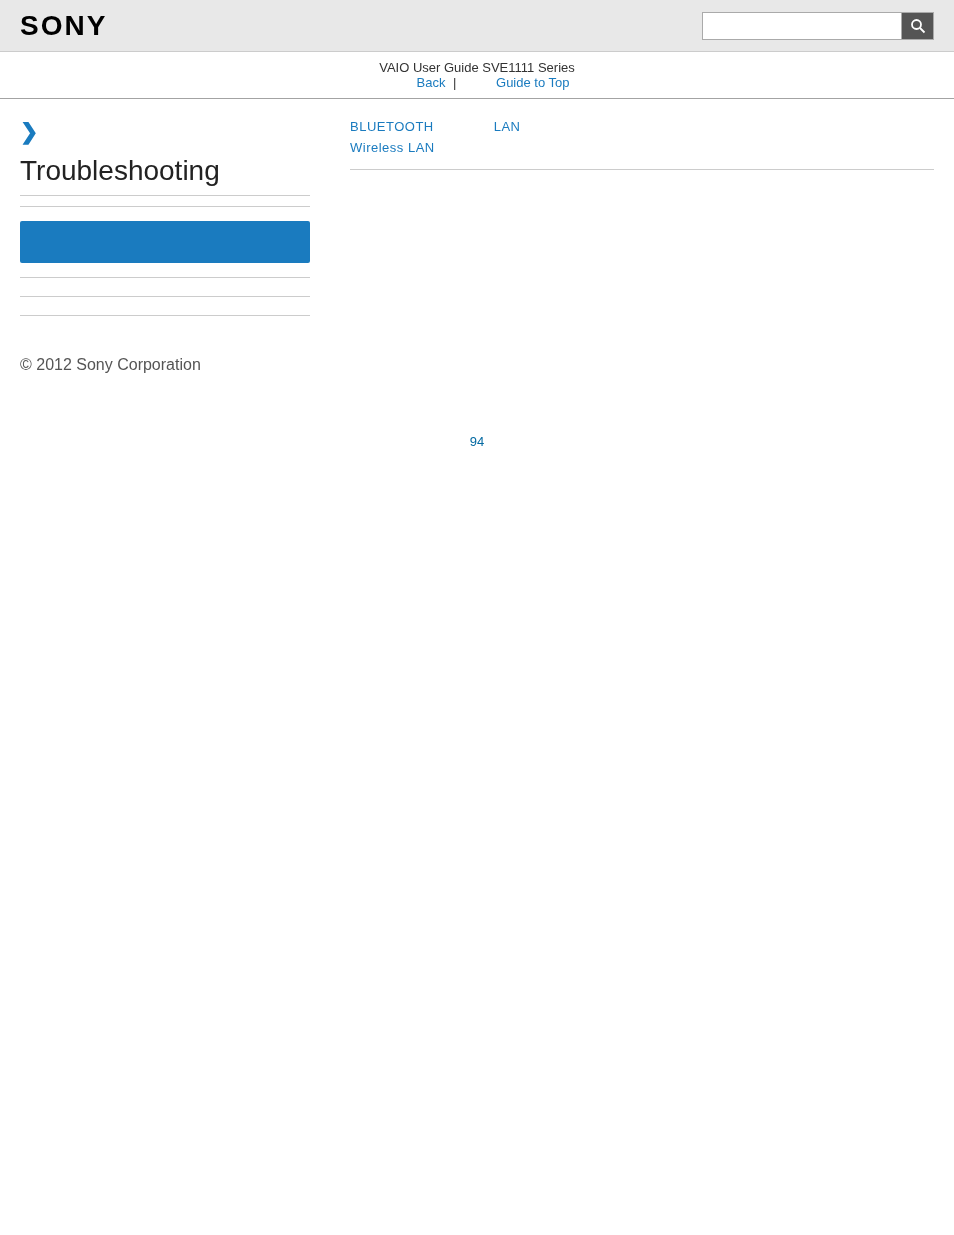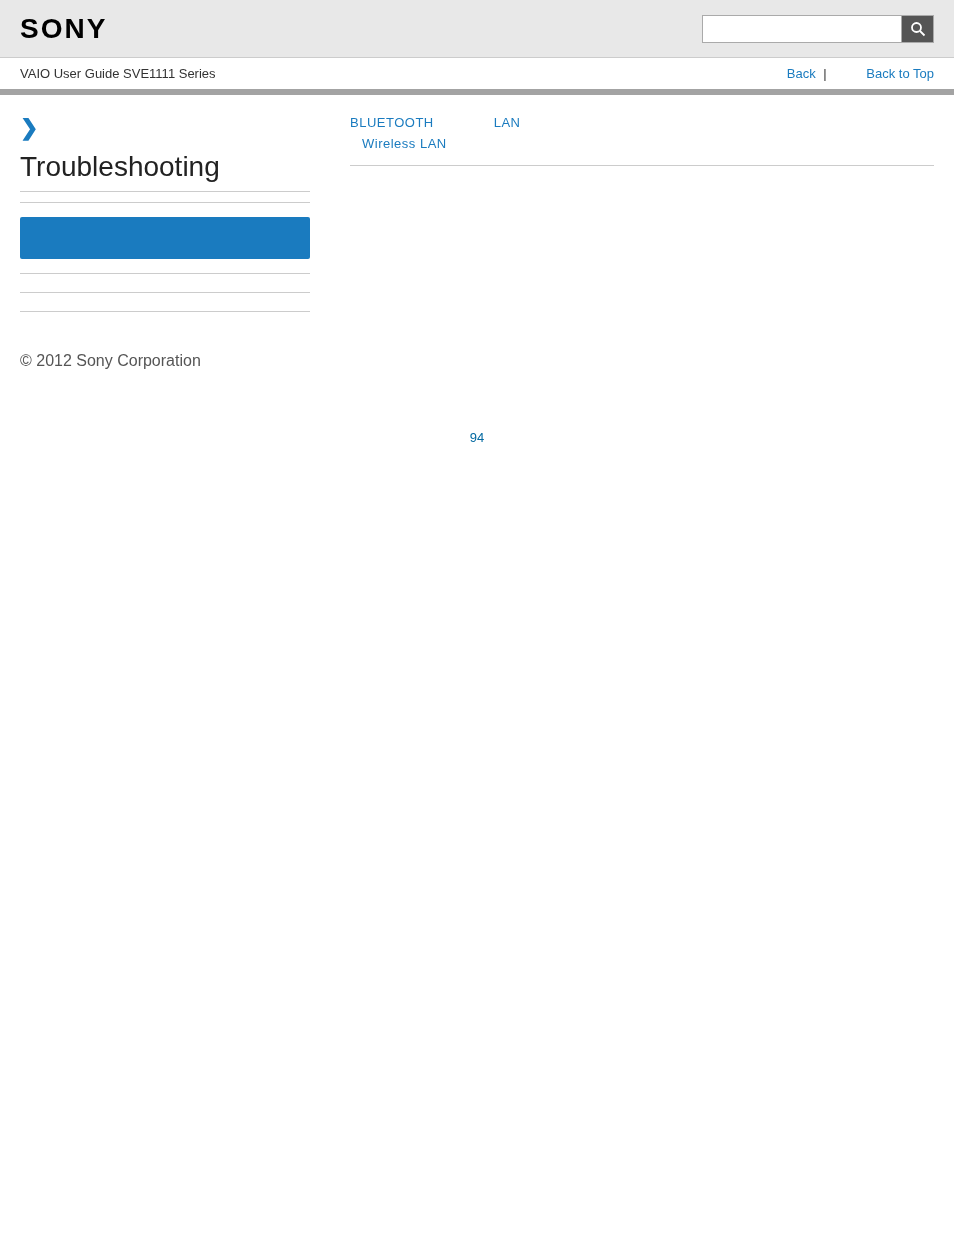--- a/index.html
+++ b/index.html
@@ -13,21 +13,21 @@
     }
 
     
     .header {
       background: #e8e8e8;
       padding: 12px 20px;
       display: flex;
       align-items: center;
       justify-content: space-between;
       border-bottom: 1px solid #ccc;
-      height: 58px;
+      height: 52px;
     }
     .sony-logo {
       font-size: 28px;
       font-weight: 900;
       letter-spacing: 2px;
       color: #000;
       font-family: Arial Black, Arial, sans-serif;
     }
     .search-area {
       display: flex;
@@ -54,22 +54,23 @@
       color: #fff;
       font-size: 16px;
     }
 
     
     .nav-bar {
       padding: 8px 20px;
       display: flex;
       justify-content: space-between;
       align-items: center;
-      border-bottom: 6px solid #a3a3a3;
-      font-size: 13px;
+      border-bottom: 1px solid #a3a3a3;
+      font-size: 13px;
+      flex-direction: column;
     }
     .nav-left {
       color: #333;
     }
     .nav-right a {
       color: #1a7bbf;
       text-decoration: none;
       margin-left: 32px;
     }
     .nav-right .separator {
@@ -135,21 +136,20 @@
       font-size: 13px;
       font-weight: normal;
       letter-spacing: 0.5px;
     }
     .content-link.upper {
       text-transform: uppercase;
       letter-spacing: 0.5px;
     }
     .content-link.normal {
       text-transform: none;
-      margin-left: 12px;
     }
     .content-divider {
       border: none;
       border-top: 1px solid #ccc;
       margin: 14px 0 0 0;
       width: 100%;
     }
 
     
     .footer {
@@ -181,21 +181,21 @@
       </svg>
     </button>
   </div>
 </div>
 
 <div class="nav-bar">
   <span class="nav-left">VAIO User Guide SVE1111 Series</span>
   <span class="nav-right">
     <a href="#">Back</a>
     <span class="separator">|</span>
-    <a href="#">Back to Top</a>
+    <a href="#">Guide to Top</a>
   </span>
 </div>
 
 <div class="main-content">
 
   <div class="sidebar">
     <span class="chevron-icon">❯</span>
     <div class="sidebar-title">Troubleshooting</div>
 
     <hr class="sidebar-divider">

